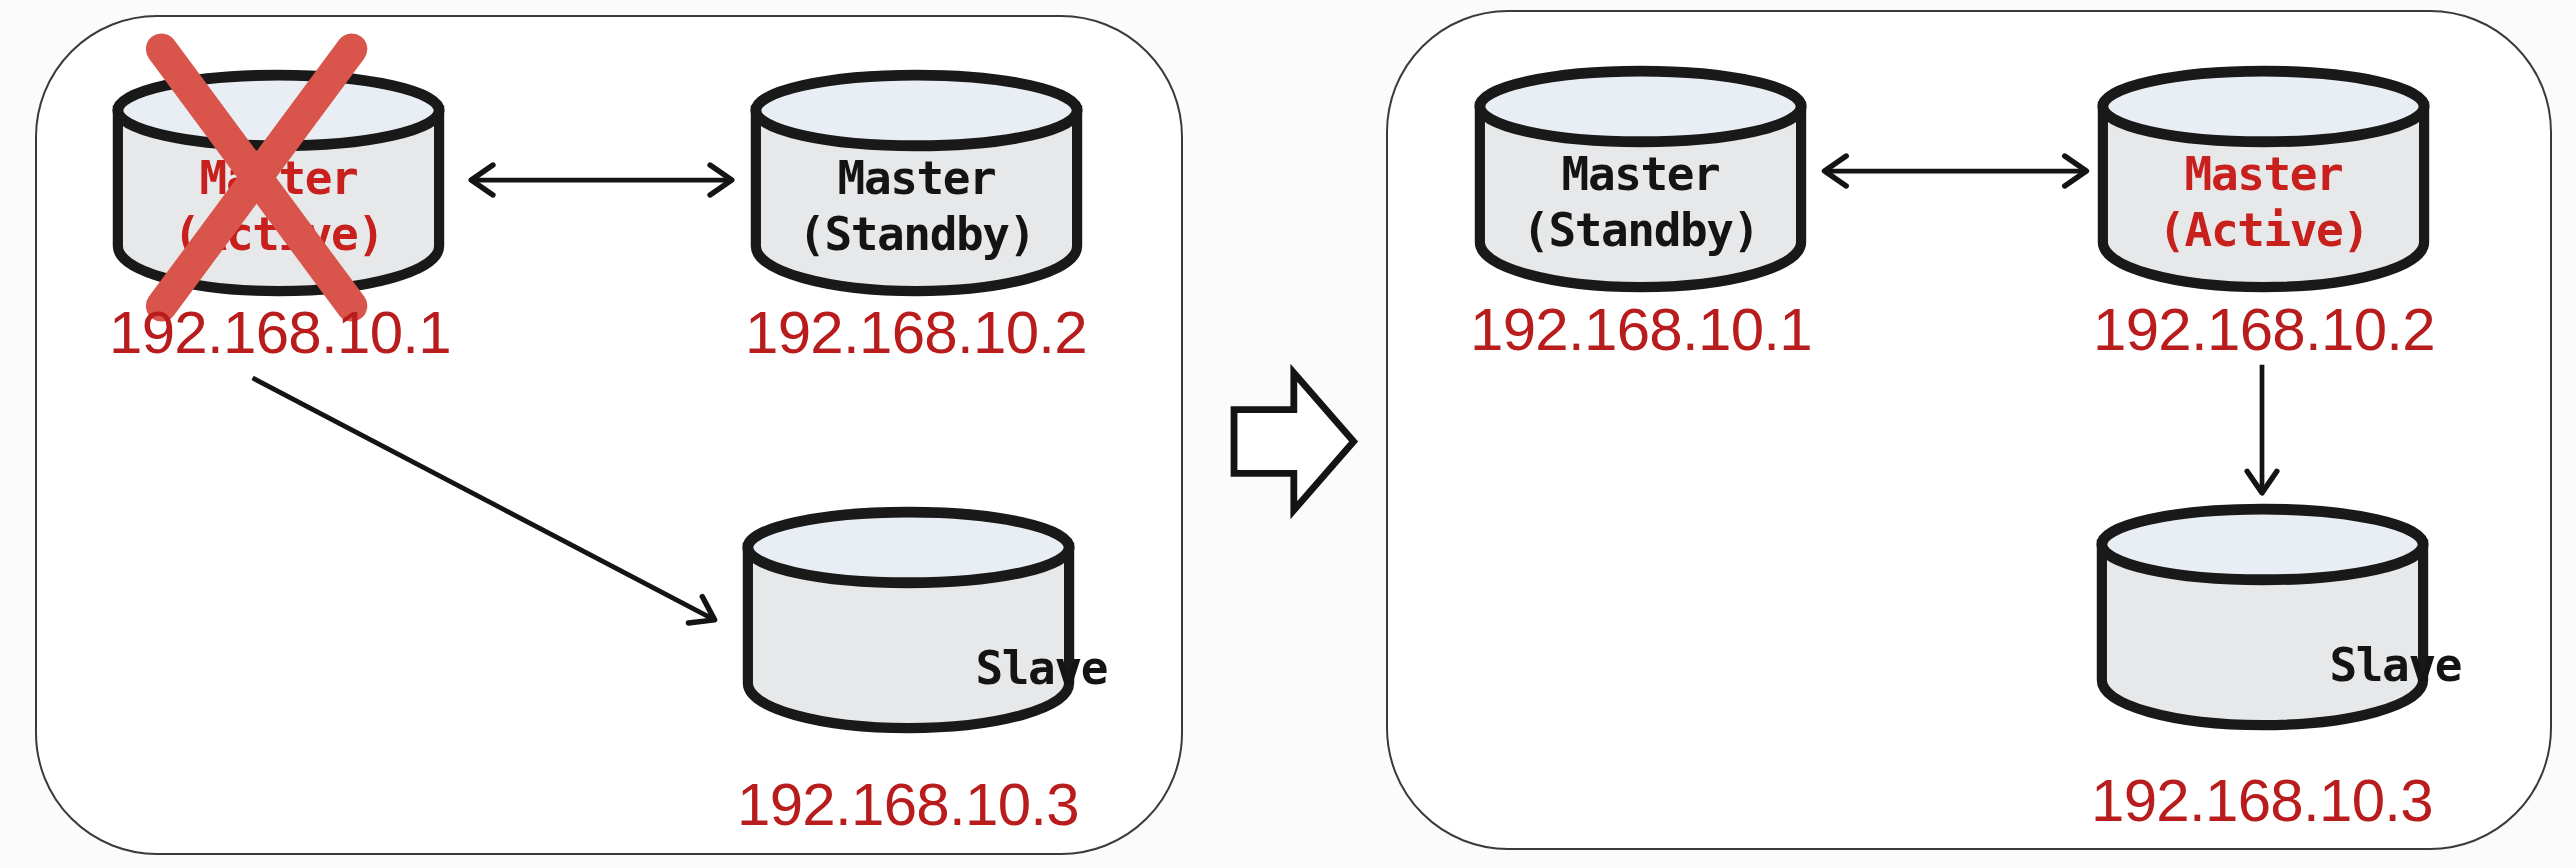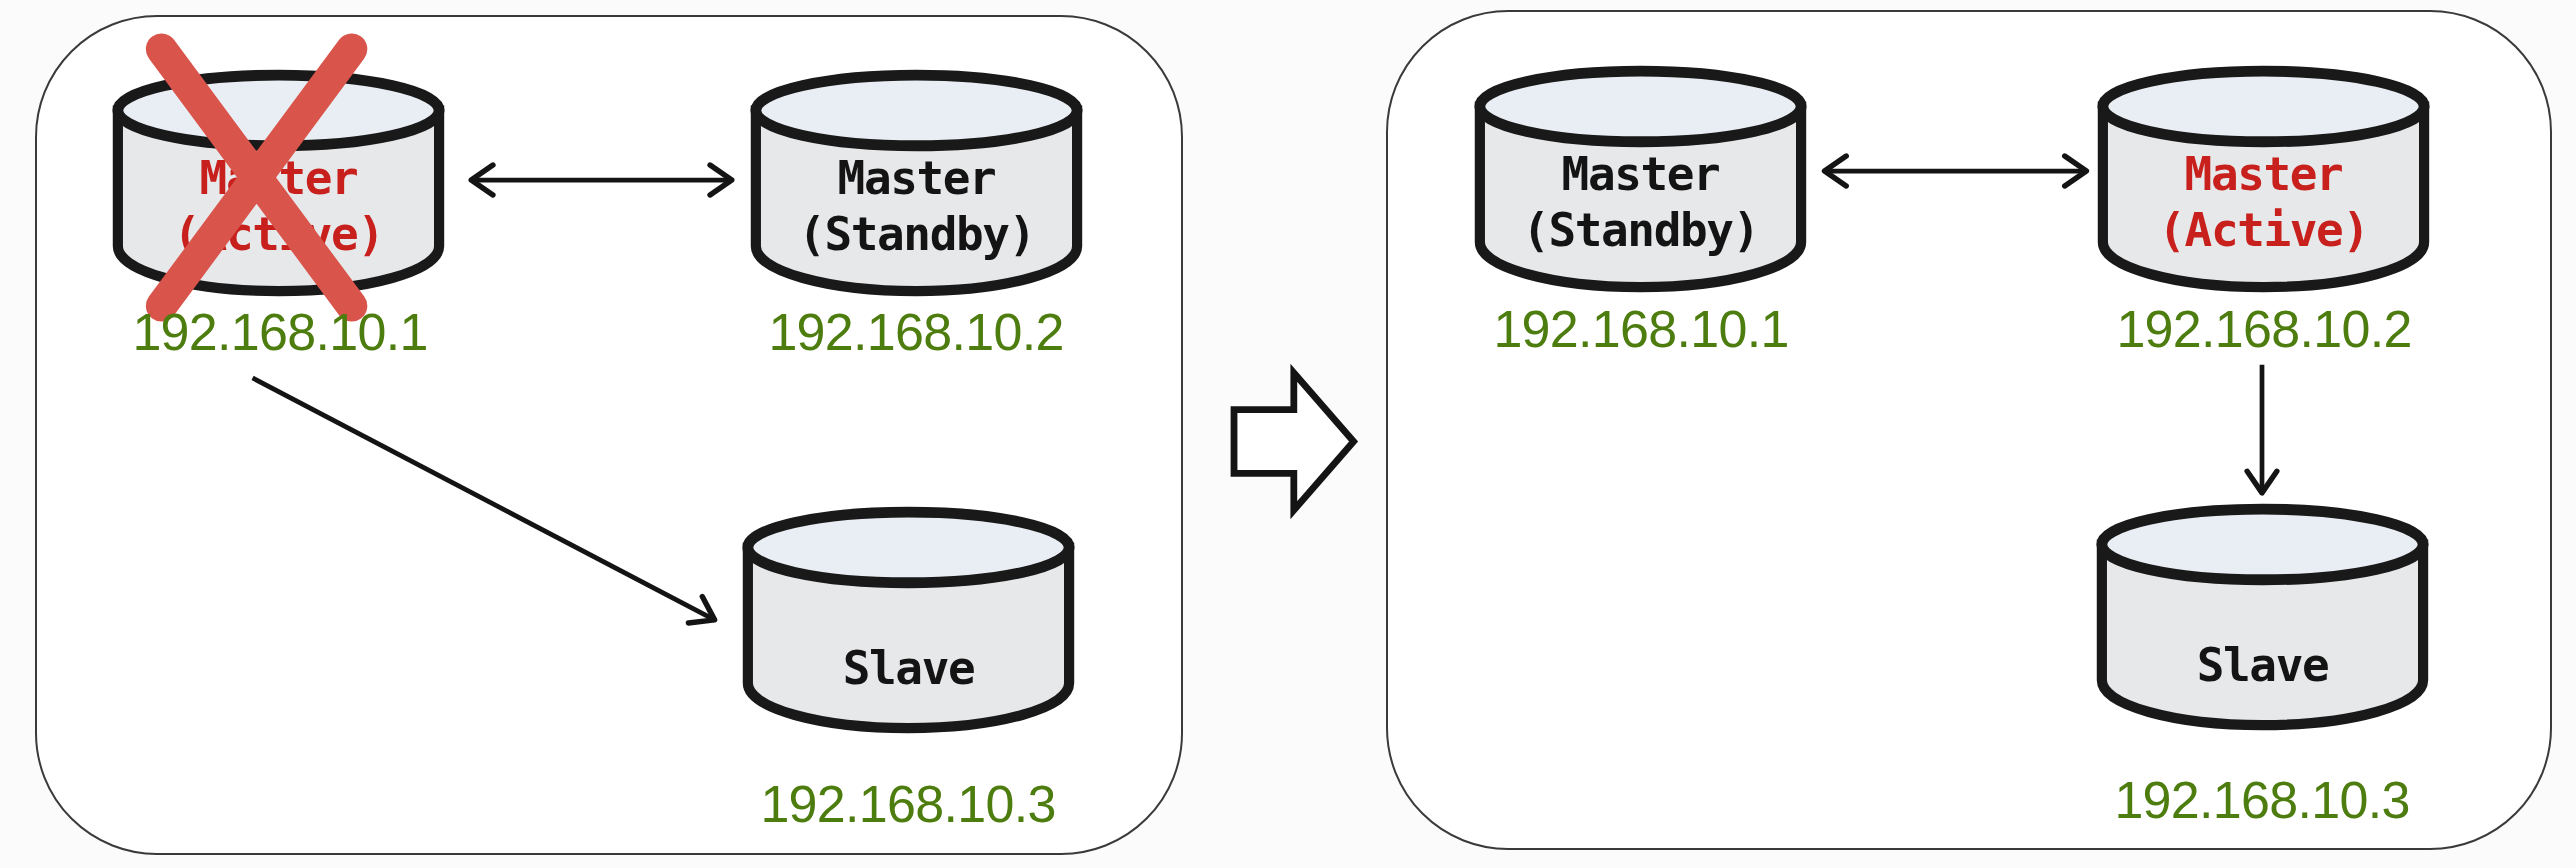--- a/index.html
+++ b/index.html
@@ -23,28 +23,28 @@
   
   .cyl{position:absolute;width:343px;height:234px;}
   .cyl svg{position:absolute;inset:0;overflow:visible;}
   .cyl-label{
     position:absolute;left:-27px;right:-27px;top:83px;
     text-align:center;
     font-family:"DejaVu Sans Mono", monospace;
     font-weight:bold;font-size:46px;line-height:56px;
     letter-spacing:-1.4px;color:#141414;white-space:nowrap;
   }
-  .cyl-label.single{top:136px;}
+  .cyl-label.single{top:136px;text-align:right;}
   .cyl-label.red{color:#c8201c;}
 
   
   .ip{
     position:absolute;width:408px;text-align:center;
-    font-size:52px;line-height:57px;letter-spacing:-0.7px;
-    color:#4d7c0f;white-space:nowrap;
+    font-size:60px;line-height:57px;letter-spacing:-0.7px;
+    color:#b91c1c;white-space:nowrap;
   }
 
   
   .arrow-svg{position:absolute;overflow:visible;}
 
   .defs-holder{position:absolute;width:0;height:0;overflow:hidden;}
 </style>
 </head>
 <body>
 

